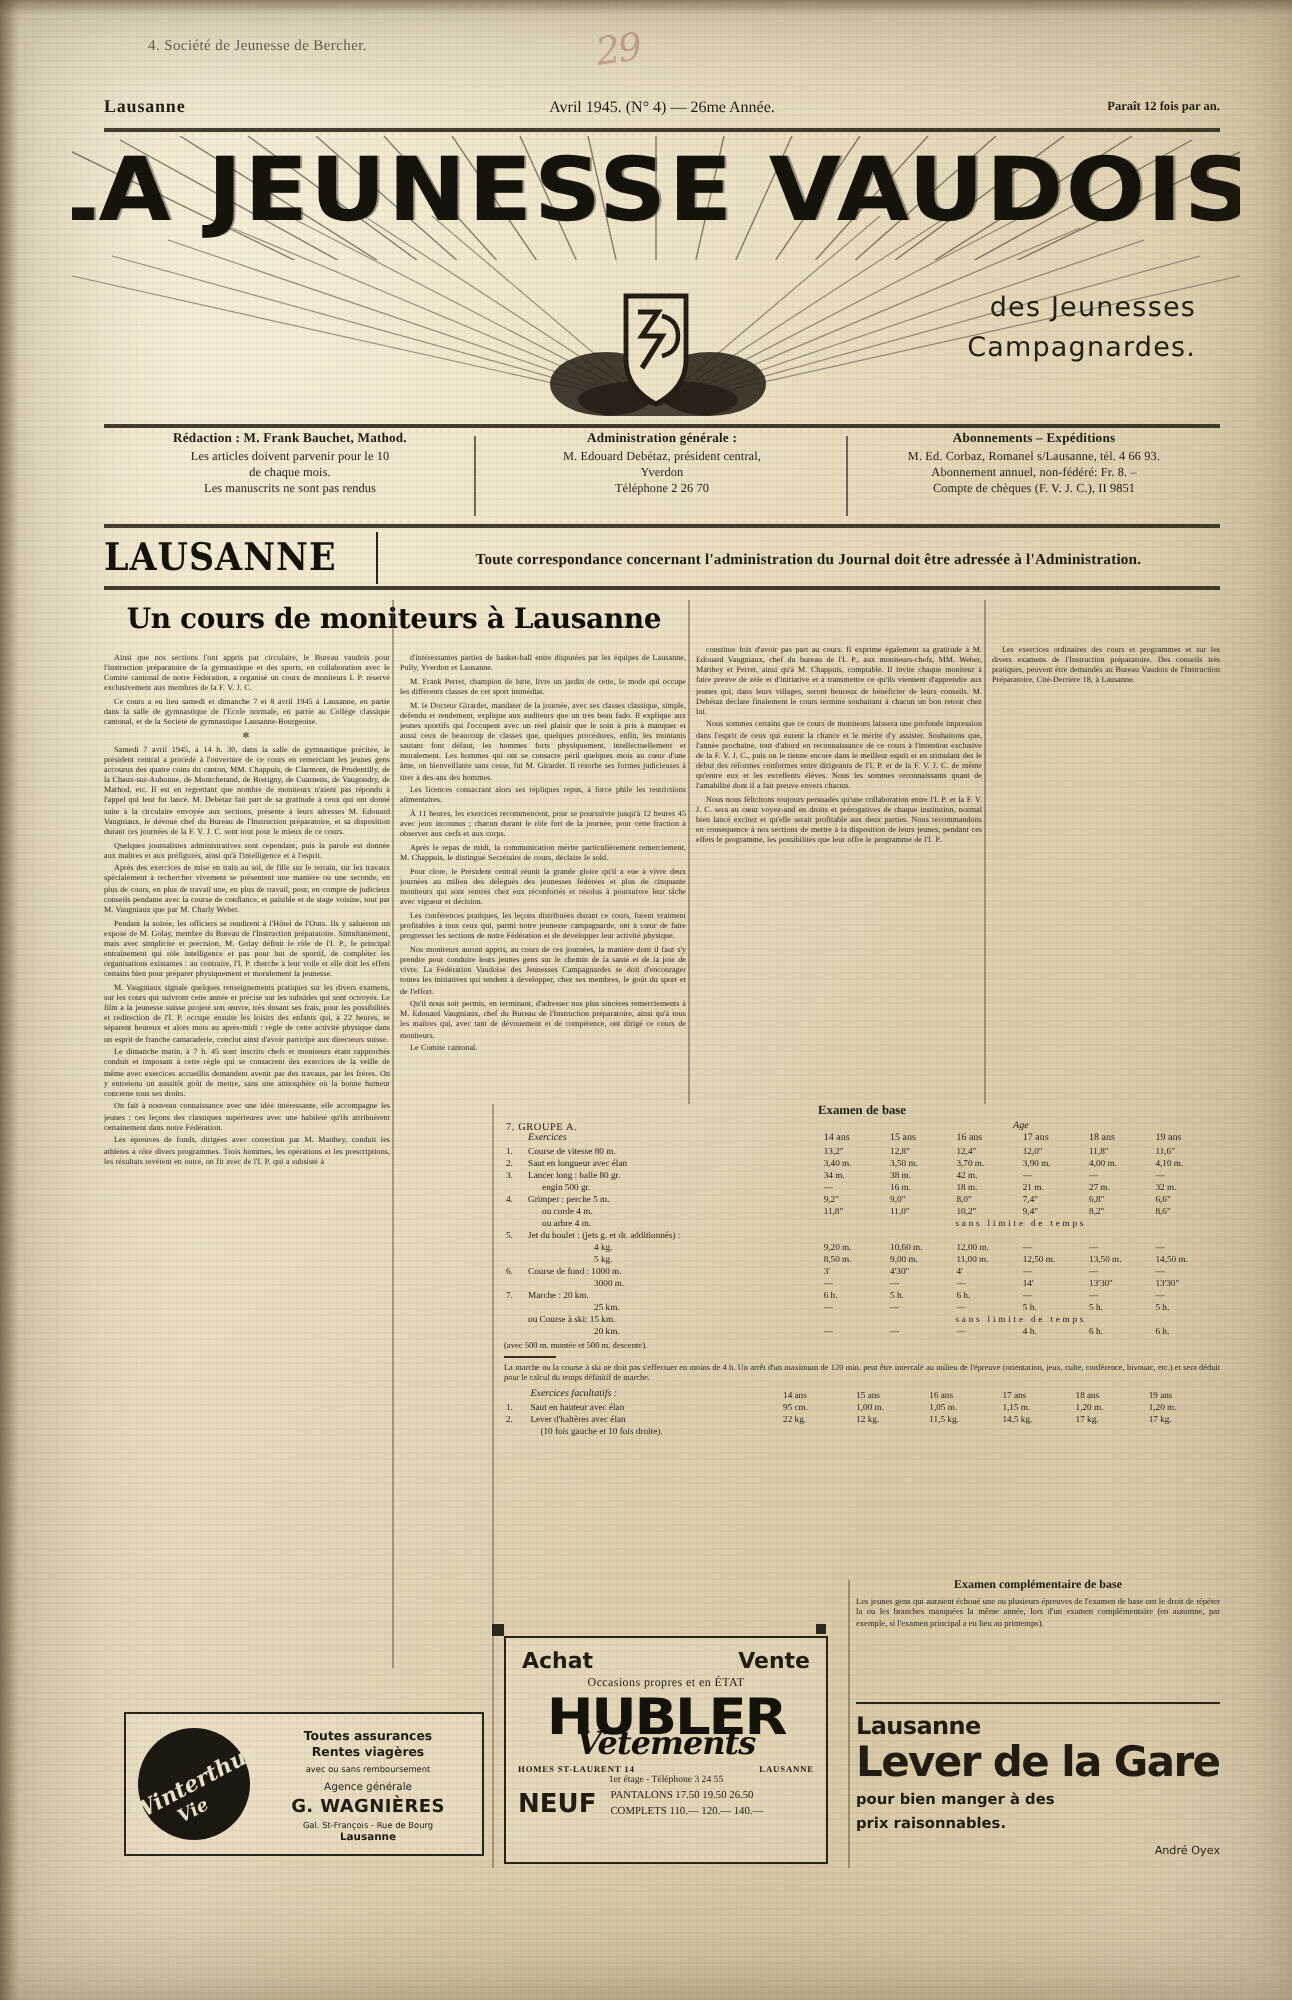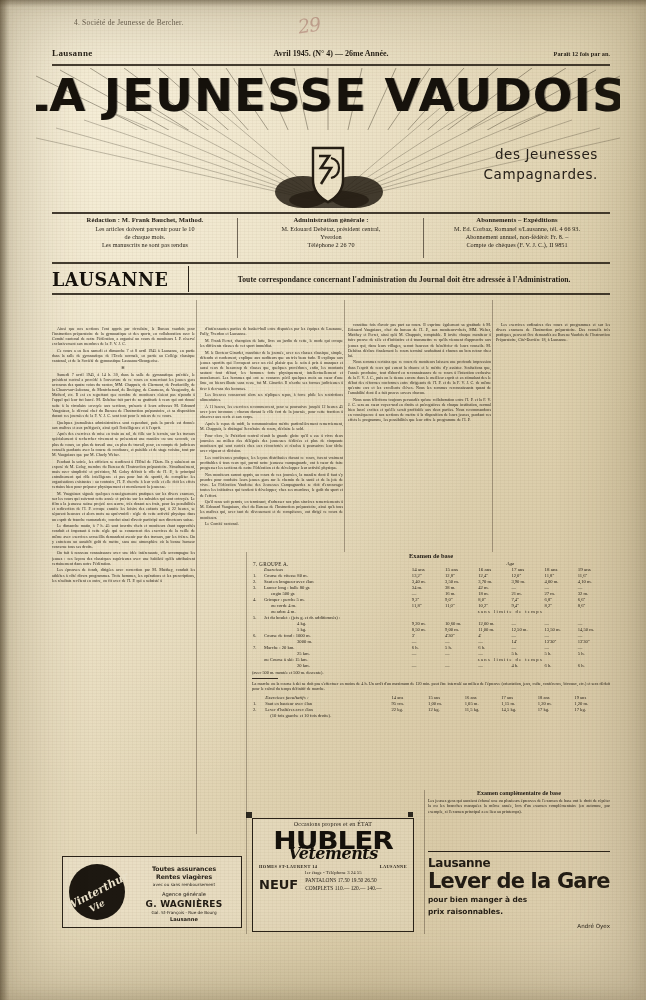--- a/index.html
+++ b/index.html
@@ -25,21 +25,21 @@
 
   
   .handwrite{position:absolute;font-family:"DejaVu Serif",serif;font-style:italic;
     color:#b07a72;opacity:.55;font-size:19px;letter-spacing:-1px;transform:rotate(-8deg);}
   .stamp-line{position:absolute;font-family:"Liberation Serif",serif;font-size:7.5px;
     color:#4a4034;opacity:.82;letter-spacing:.2px;}
 
   
   .dateline{position:absolute;left:52px;right:36px;top:48px;height:14px;}
   .dl-left{position:absolute;left:0;top:0;font-weight:bold;font-size:9px;letter-spacing:.4px;}
-  .dl-mid{position:absolute;left:50%;top:1px;transform:translateX(-50%);font-size:8px;font-weight:bold;white-space:nowrap;}
+  .dl-mid{position:absolute;left:50%;top:1px;transform:translateX(-50%);font-size:8px;font-weight:normal;white-space:nowrap;}
   .dl-right{position:absolute;right:0;top:2px;font-size:6.3px;font-weight:bold;}
   .rule-thick{position:absolute;left:52px;right:36px;height:2px;background:#241d14;opacity:.85;}
 
   
   #masthead{position:absolute;left:36px;right:26px;top:68px;height:62px;overflow:hidden;}
   #rays{position:absolute;left:0;top:0;width:100%;height:150px;opacity:.55;}
   .mast-text{position:absolute;left:0;right:0;top:2px;text-align:center;
     font-family:"DejaVu Sans",sans-serif;font-weight:bold;font-size:44px;letter-spacing:1px;
     color:#16120c;white-space:nowrap;
     transform:scaleX(1.06);
@@ -254,20 +254,21 @@
 
     <div id="banner">
       <div class="bl">LAUSANNE</div>
       <div class="bsep"></div>
       <div class="br">
         <div>Toute correspondance concernant l'administration du Journal doit être adressée à l'Administration.</div>
       </div>
     </div>
     <div class="rule-thick" style="top:293px;height:1.5px;"></div>
 
+    <div id="headline">Un cours de moniteurs à Lausanne</div>
 
     <div class="vrule" style="left:196px;top:300px;height:534px;"></div>
     <div class="vrule" style="left:344px;top:300px;height:252px;"></div>
     <div class="vrule" style="left:492px;top:300px;height:252px;"></div>
     <div class="vrule" style="left:246px;top:552px;height:382px;"></div>
     <div class="vrule" style="left:424px;top:790px;height:144px;"></div>
 
     <div class="col" id="colA">
         <p>Ainsi que nos sections l'ont appris par circulaire, le Bureau vaudois pour l'instruction préparatoire de la gymnastique et des sports, en collaboration avec le Comité cantonal de notre Fédération, a organisé un cours de moniteurs I. P. réservé exclusivement aux membres de la F. V. J. C.</p>
         <p>Ce cours a eu lieu samedi et dimanche 7 et 8 avril 1945 à Lausanne, en partie dans la salle de gymnastique de l'Ecole normale, en partie au Collège classique cantonal, et de la Société de gymnastique Lausanne-Bourgeoise.</p>
@@ -527,20 +528,24 @@
         <div class="a">Rentes viagères</div>
         <div class="b">avec ou sans remboursement</div>
         <div class="c" style="margin-top:3px">Agence générale</div>
         <div class="big">G. WAGNIÈRES</div>
         <div class="b">Gal. St-François - Rue de Bourg</div>
         <div class="c" style="font-weight:bold">Lausanne</div>
       </div>
     </div>
 
     <div id="ad-hubler">
+      <div class="hb-top">
+        <span>Achat</span>
+        <span>Vente</span>
+      </div>
       <div class="hb-occ">Occasions propres et en ÉTAT</div>
       <div class="hb-name">HUBLER</div>
       <div class="hb-vet">Vêtements</div>
       <div class="hb-addr">
         <span>HOMES ST-LAURENT 14</span>
         <span>LAUSANNE</span>
       </div>
       <div class="hb-tel">1er étage - Téléphone 3 24 55</div>
       <div class="hb-bottom">
         <div class="hb-neuf">NEUF</div>

